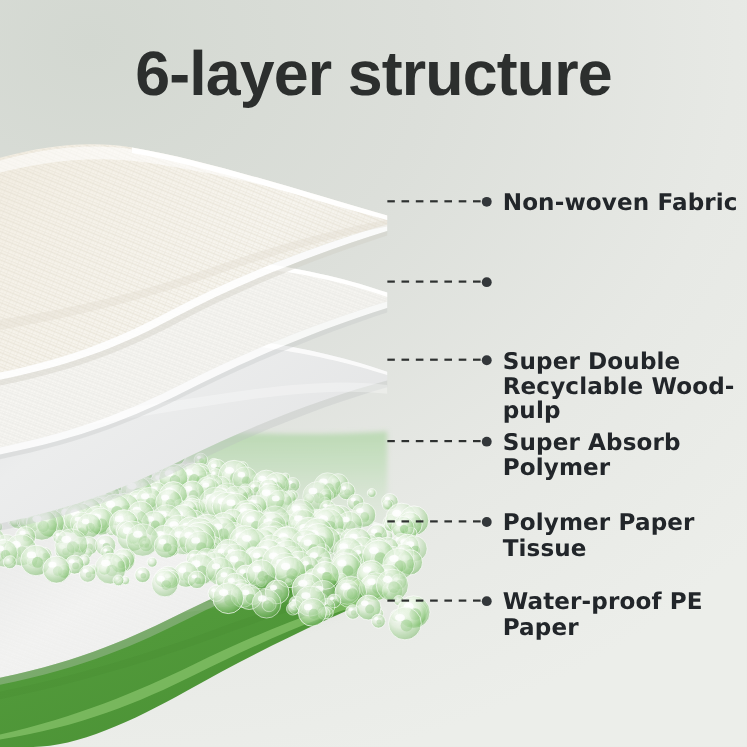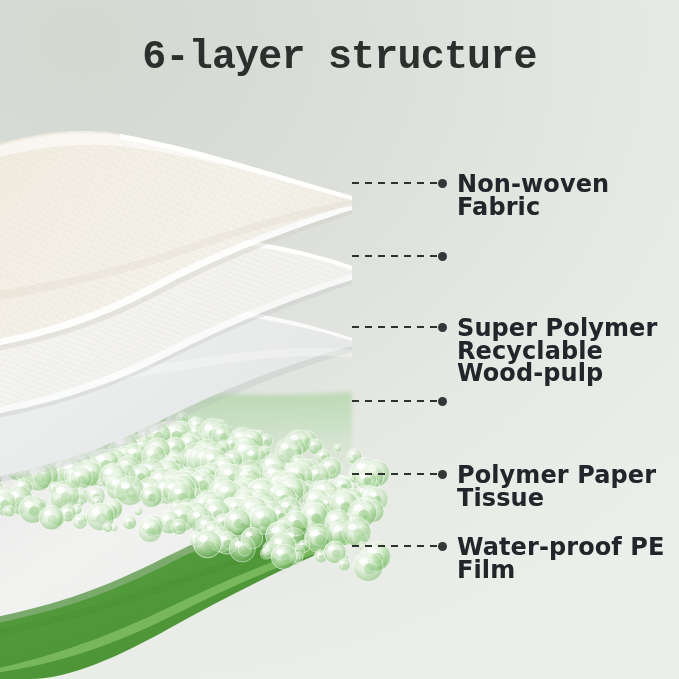--- a/index.html
+++ b/index.html
@@ -9,39 +9,39 @@
     background:#dfe3de;
   }
   #stage{
     position:relative;width:679px;height:679px;overflow:hidden;
     background:
       radial-gradient(120% 100% at 12% 6%, #d3d8d1 0%, #dcdfda 38%, #e7e9e5 72%, #eceeea 100%);
   }
   
   #title{
     position:absolute;left:0;top:36px;width:679px;text-align:center;
-    font-size:40px;font-weight:bold;letter-spacing:-0.8px;
+    font-size:57px;font-weight:bold;letter-spacing:-0.8px;
     color:#2c2f2e;line-height:1.1;
-    font-family:Liberation Mono, monospace;
+    font-family:Liberation Sans, sans-serif;
   }
   
   #art{position:absolute;left:0;top:0;width:679px;height:679px;}
   
   .label-row{position:absolute;left:352px;display:flex;align-items:flex-start;}
   .leader{
     position:relative;width:86px;height:2px;margin-top:9px;flex:none;
     background-image:linear-gradient(to right,#2e3130 0 7px,transparent 7px 13px);
     background-size:13px 2px;background-repeat:repeat-x;
   }
   .leader .dot{
     position:absolute;right:-9px;top:-3.5px;width:9px;height:9px;border-radius:50%;
     background:#33373a;
   }
   .label-text{
-    margin-left:19px;font-size:24px;font-weight:bold;color:#22262a;
+    margin-left:19px;font-size:21px;font-weight:bold;color:#22262a;
     line-height:22.5px;white-space:pre-line;letter-spacing:.1px;
     font-family:"DejaVu Sans","Liberation Sans",sans-serif;
   }
 </style>
 </head>
 <body>
 
 <div id="stage">
 
   <div id="title">6-layer structure</div>
@@ -1793,37 +1793,38 @@
   <div class="label-row" style="top:246px">
     <div class="leader">
         <span class="dot"></span>
       </div>
   </div>
 
   <div class="label-row" style="top:317px">
     <div class="leader">
         <span class="dot"></span>
       </div>
-    <div class="label-text">Super Polymer
+    <div class="label-text">Super Double
 Recyclable Wood-pulp</div>
   </div>
 
   <div class="label-row" style="top:391px">
     <div class="leader">
         <span class="dot"></span>
       </div>
+    <div class="label-text">Super Absorb Polymer</div>
   </div>
 
   <div class="label-row" style="top:464px">
     <div class="leader">
         <span class="dot"></span>
       </div>
     <div class="label-text">Polymer Paper Tissue</div>
   </div>
 
   <div class="label-row" style="top:536px">
     <div class="leader">
         <span class="dot"></span>
       </div>
-    <div class="label-text">Water-proof PE Film</div>
+    <div class="label-text">Water-proof PE Paper</div>
   </div>
 
 </div>
 
 </body></html>

